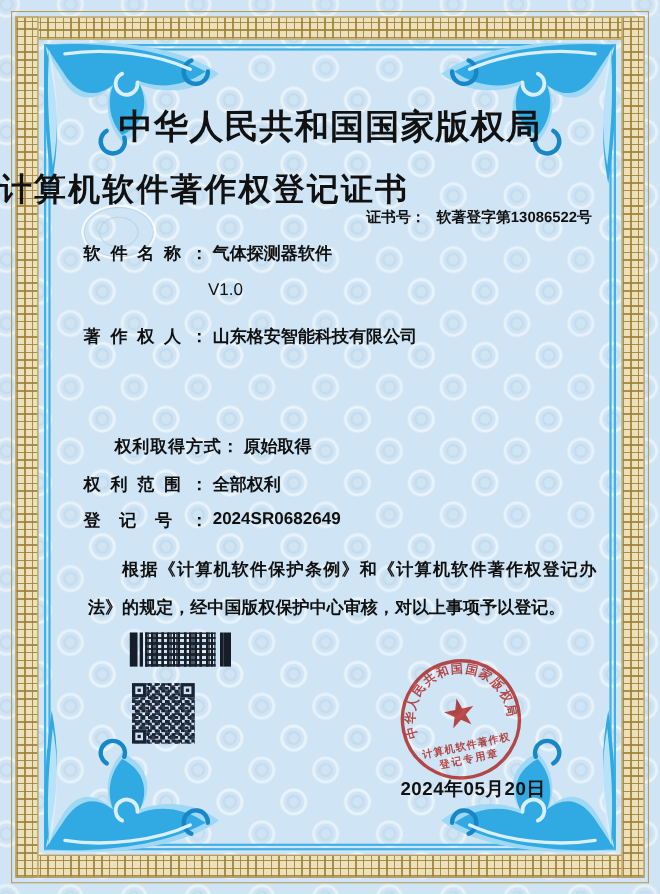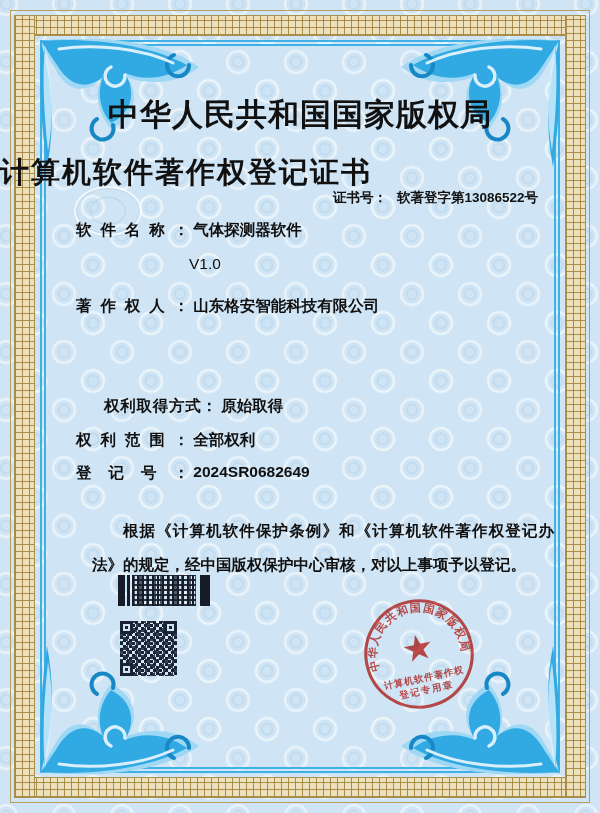--- a/index.html
+++ b/index.html
@@ -47,21 +47,21 @@
   .cert-title{position:absolute;top:141px;left:0;width:100%;text-align:left;
     font-family:"Liberation Serif","DejaVu Serif",serif;font-weight:900;font-size:29px;
     letter-spacing:2px;color:#111;margin-top:12px;}
   .certno{position:absolute;top:189px;right:62px;font-size:13.5px;font-weight:bold;color:#111;}
   .certno .v{margin-left:10px;margin-top:20px;}
   .field{position:absolute;left:76px;font-size:15.5px;font-weight:bold;color:#101010;white-space:nowrap;}
   .field-label{display:inline-block;width:113px;text-align:justify;text-align-last:justify;
     -moz-text-align-last:justify;vertical-align:top;}
   .field-value{margin-left:0px;}
   .version-line{position:absolute;left:189px;font-size:15.5px;font-weight:normal;color:#101010;text-align:center;}
-  .statement{position:absolute;left:76px;top:498px;width:462px;margin:16px;
+  .statement{position:absolute;left:76px;top:498px;width:462px;margin:4px;
     font-size:15.5px;font-weight:bold;color:#101010;line-height:34px;
     text-indent:2em;text-align:justify;}
   .issue-date{position:absolute;left:364px;top:706px;font-size:17px;font-weight:bold;color:#111;letter-spacing:.5px;}
   
   .barcode{position:absolute;left:118px;top:575px;width:92px;height:31px;display:flex;}
   .barcode .edge{width:7px;background:#161d28;}
   .barcode .edge.thin{width:3px;margin-left:2px;}
   .barcode .mid{flex:1;margin:0 2px;
     background-image:
       repeating-linear-gradient(90deg,#161d28 0 2px, rgba(0,0,0,0) 2px 5px),
@@ -192,14 +192,15 @@
       </defs>
       <text font-size="12.5" font-weight="bold" fill="#d8423c" letter-spacing="1.5" font-family="Liberation Serif, DejaVu Serif, serif">
         <textPath href="#sealArc" startOffset="50%" text-anchor="middle">中华人民共和国国家版权局</textPath>
       </text>
       <text x="70" y="77" text-anchor="middle" font-size="40" fill="#d8423c">★</text>
       <text x="70" y="101" text-anchor="middle" font-size="10.5" font-weight="bold" fill="#d8423c" letter-spacing="1" font-family="Liberation Serif, DejaVu Serif, serif">计算机软件著作权</text>
       <text x="70" y="115" text-anchor="middle" font-size="10.5" font-weight="bold" fill="#d8423c" letter-spacing="2" font-family="Liberation Serif, DejaVu Serif, serif">登记专用章</text>
     </g>
   </svg>
 
+  <div class="issue-date">2024年05月20日</div>
 
 </div>
 
 </body></html>

